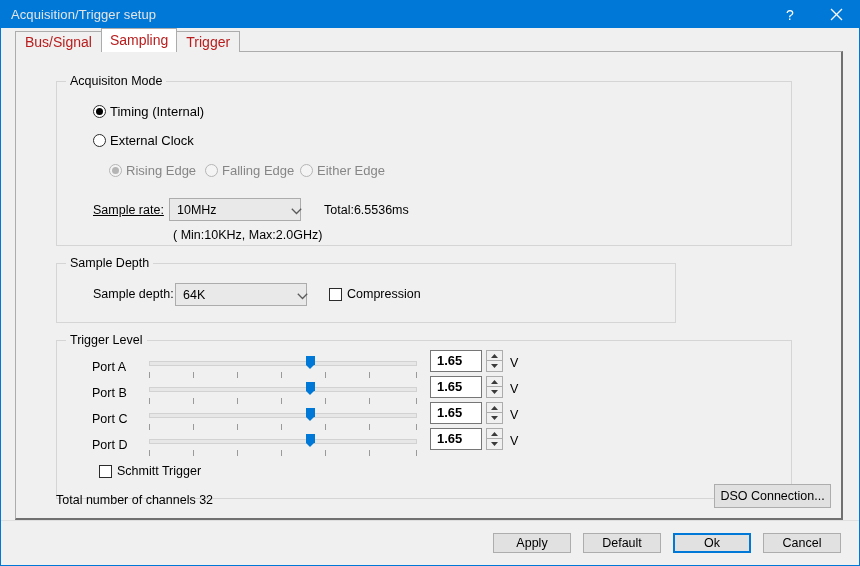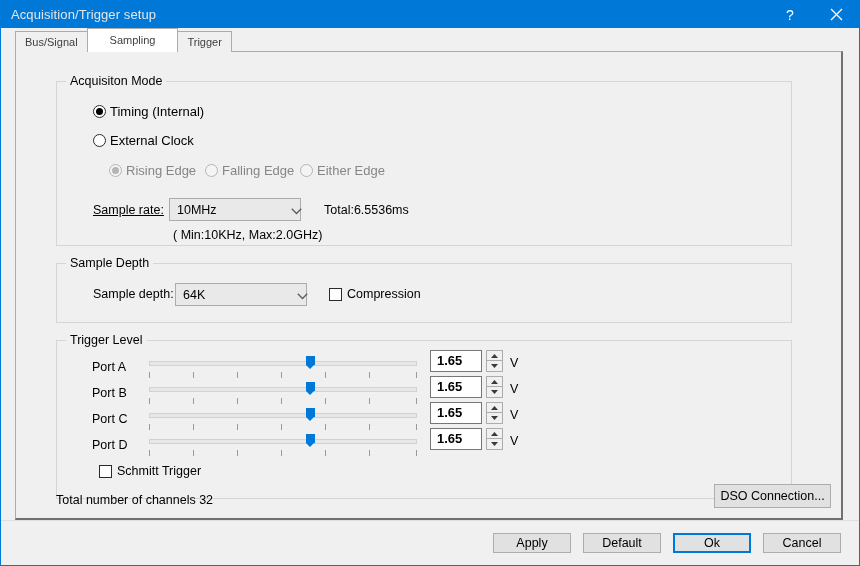--- a/index.html
+++ b/index.html
@@ -70,30 +70,30 @@
     z-index: 3;
   }
   .tab {
     height: 21px;
     line-height: 21px;
     padding: 0 9px;
     box-sizing: border-box;
     border: 1px solid #acacac;
     border-bottom: none;
     background: #f0f0f0;
-    font-size: 11px;
-    color: #404040;
+    font-size: 14px;
+    color: #b91c1c;
     margin-right: -1px;
     position: relative;
   }
   .tab.selected {
     background: #ffffff;
     height: 24px;
     line-height: 23px;
-    padding: 0 22px;
+    padding: 0 8px;
     border-color: #acacac;
     z-index: 4;
   }
   
   .tabpanel {
     margin: 0 16px 0 14px;
     flex: 1 1 auto;
     background: #f0f0f0;
     border: 1px solid #acacac;
     border-top: 1px solid #acacac;
@@ -396,21 +396,21 @@
               <polyline points="0.8,0.8 5.5,5.5 10.2,0.8" fill="none" stroke="#5a5a5a" stroke-width="1.3"></polyline>
             </svg>
         </span>
       </div>
 
       <div class="label-static" style="left:267px; top:121px;">Total:6.5536ms</div>
 
       <div class="label-static" style="left:116px; top:146px;">( Min:10KHz, Max:2.0GHz)</div>
     </div>
 
-    <div class="groupbox" style="left:40px; top:211px; width:736px; height:60px;">
+    <div class="groupbox" style="left:40px; top:211px; width:620px; height:60px;">
       <div class="group-title">Sample Depth</div>
 
       <div class="label-static" style="left:36px; top:23px;">Sample depth:</div>
 
       <div class="combo" style="left:118px; top:19px; width:132px; height:23px;">
         <span>64K</span>
         <span class="arrow">
           <svg width="11" height="7" viewBox="0 0 11 7">
               <polyline points="0.8,0.8 5.5,5.5 10.2,0.8" fill="none" stroke="#5a5a5a" stroke-width="1.3"></polyline>
             </svg>

